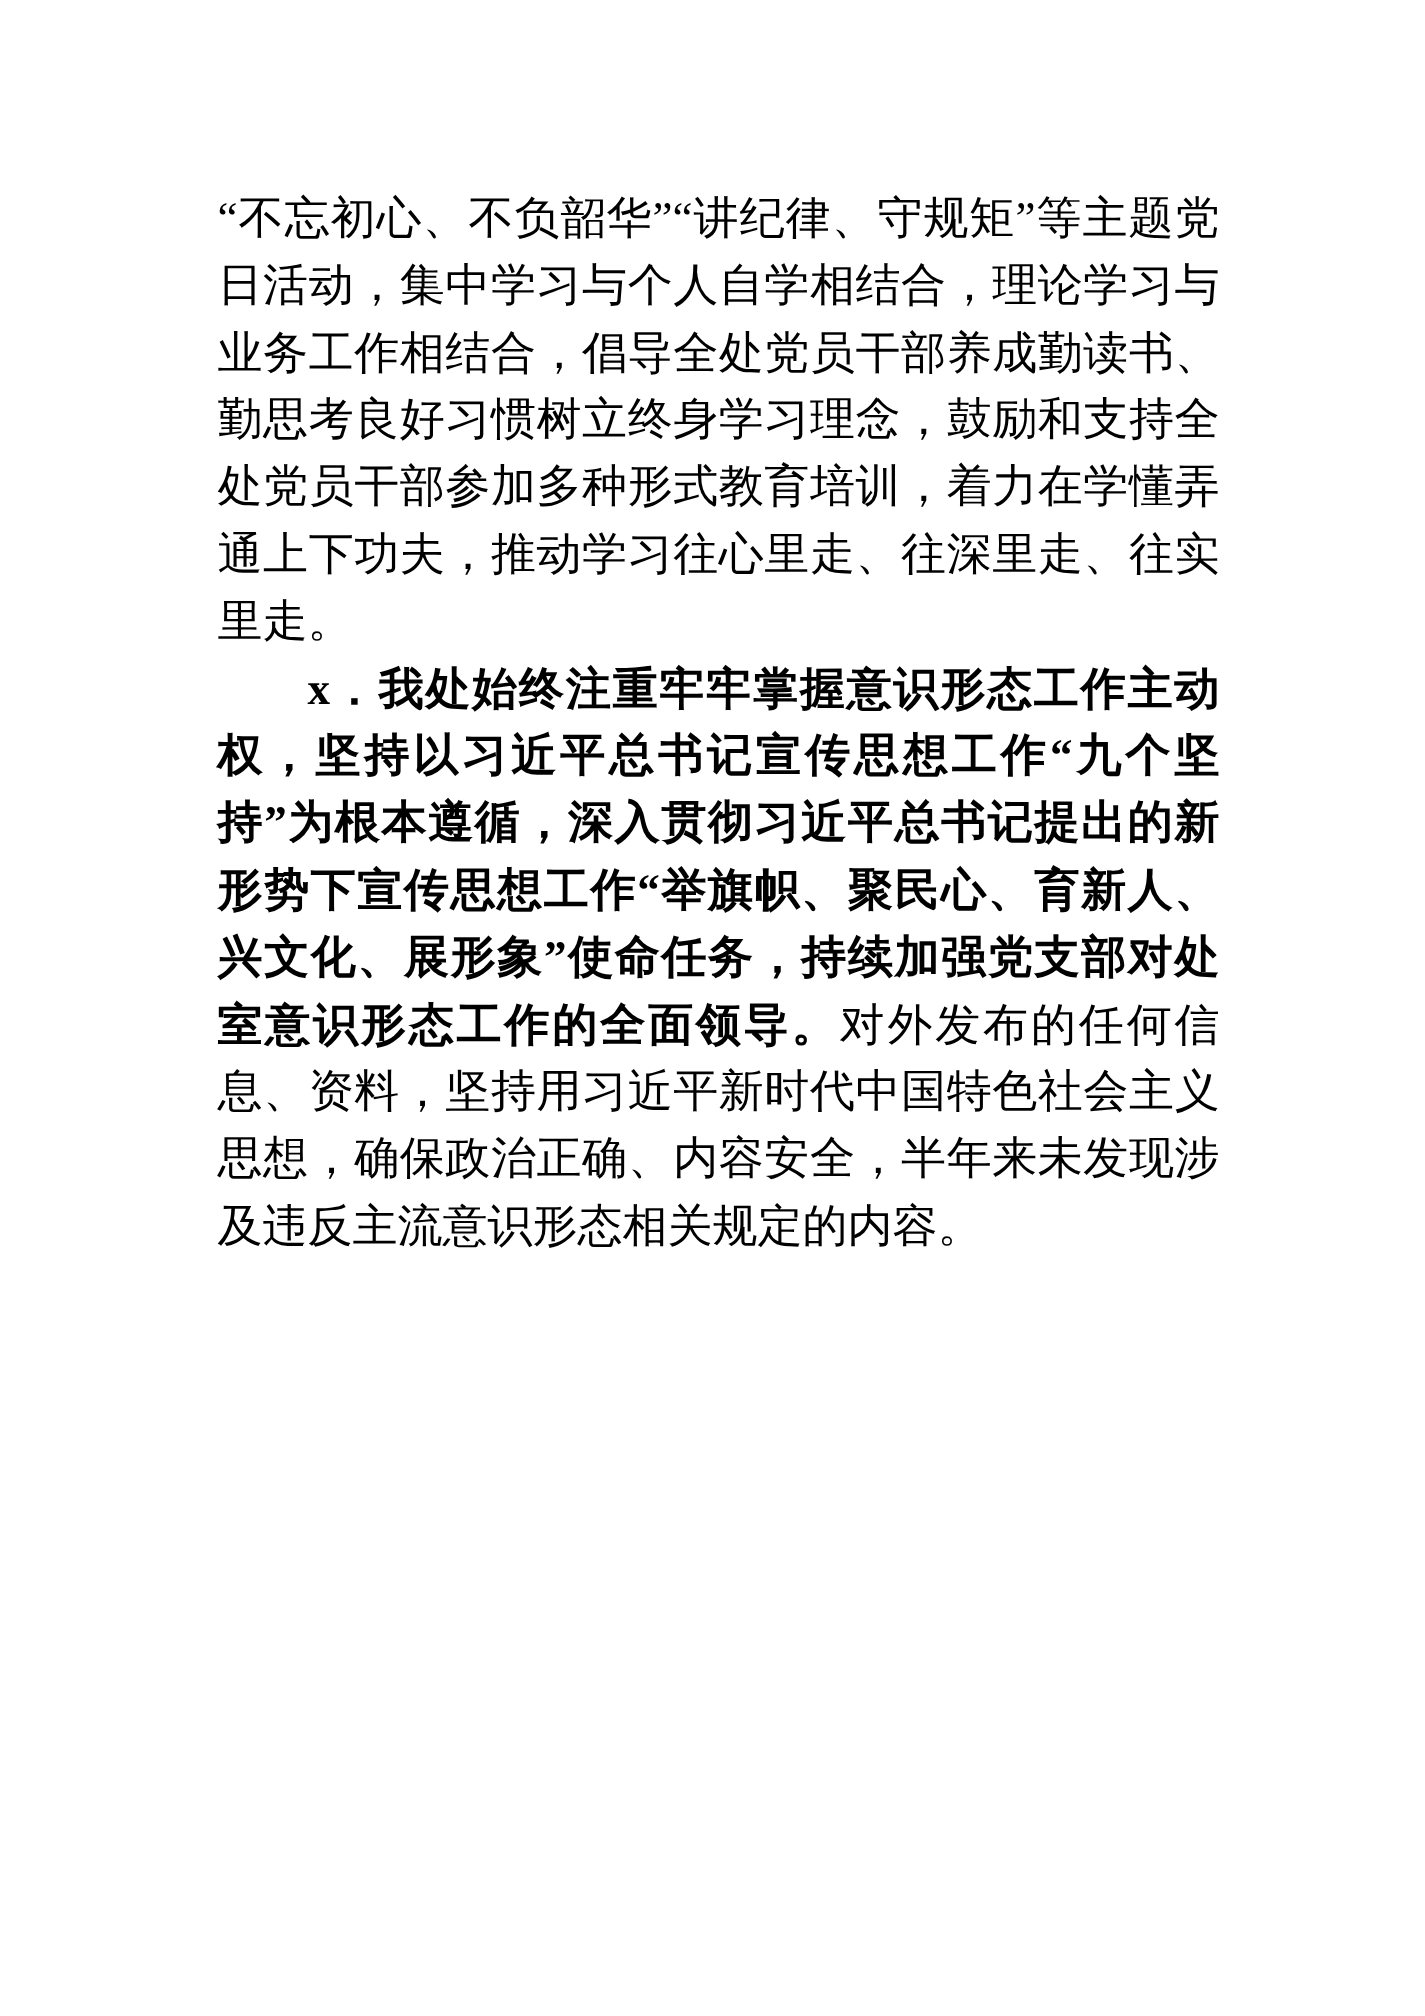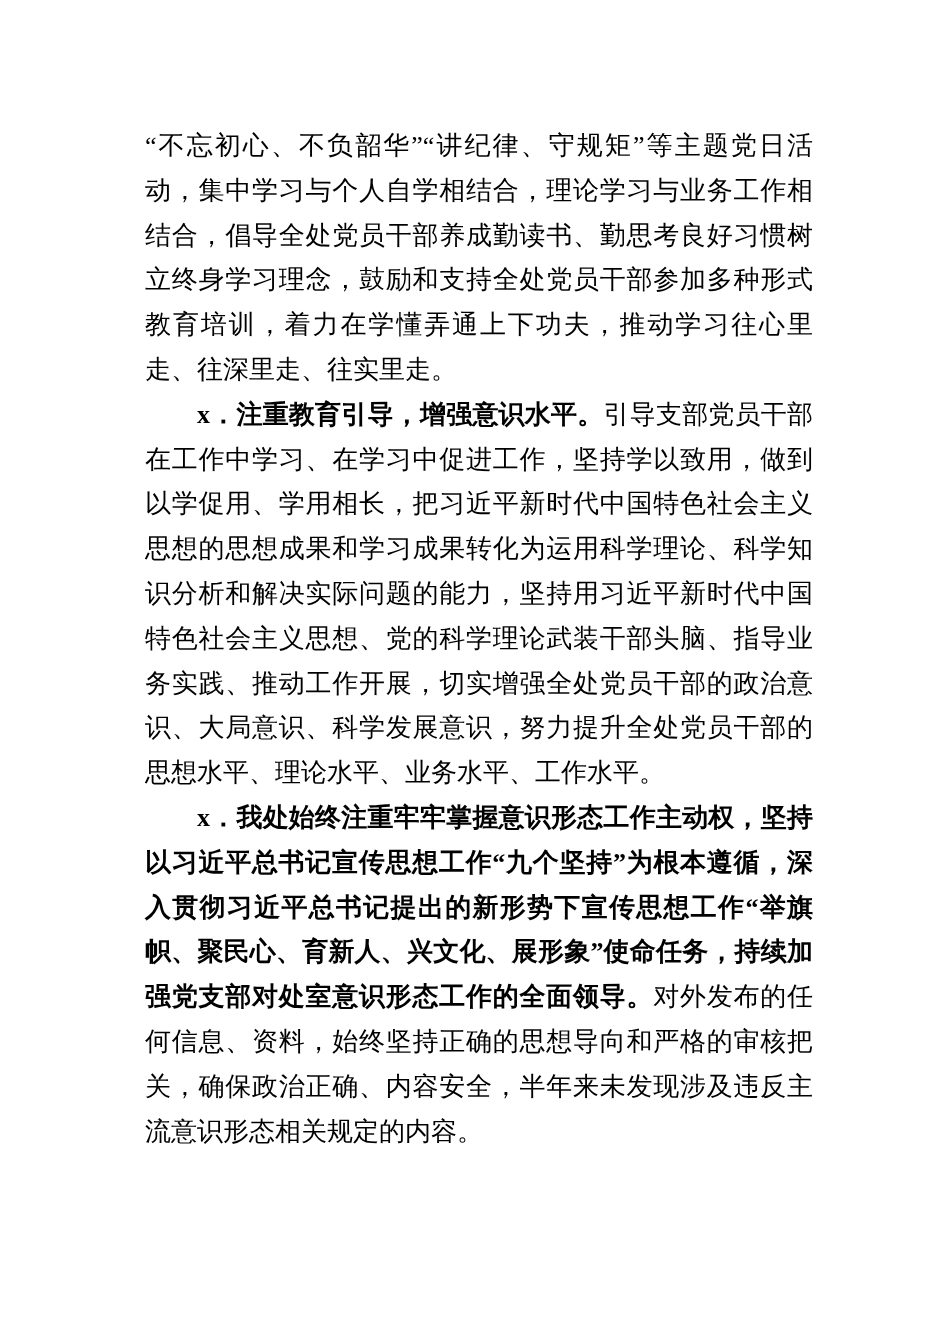--- a/index.html
+++ b/index.html
@@ -20,21 +20,21 @@
     background: var(--page-bg);
     overflow: hidden;
     font-family: "Liberation Serif", "DejaVu Serif", serif;
   }
   .content {
     position: absolute;
     left: 145px;
     top: 124px;
     width: 668px;
     color: var(--text-color);
-    font-size: 26px;
+    font-size: 30px;
     line-height: 44.8px;
     text-align: justify;
     text-justify: inter-ideograph;
   }
   .content p {
     margin: 0;
     padding: 0;
   }
   .content p.indent {
     text-indent: 2em;
@@ -45,16 +45,15 @@
     color: var(--heading-color);
     font-weight: bold;
   }
 </style>
 </head>
 <body>
 
 <div class="page">
   <div class="content">
       <p class="body"><span class="run">“不忘初心、不负韶华”“讲纪律、守规矩”等主题党日活动，集中学习与个人自学相结合，理论学习与业务工作相结合，倡导全处党员干部养成勤读书、勤思考良好习惯树立终身学习理念，鼓励和支持全处党员干部参加多种形式教育培训，着力在学懂弄通上下功夫，推动学习往心里走、往深里走、往实里走。</span></p>
-      <p class="body indent"><span class="run bold">x．注重教育引导，增强意识水平。</span><span class="run">引导支部党员干部在工作中学习、在学习中促进工作，坚持学以致用，做到以学促用、学用相长，把习近平新时代中国特色社会主义思想的思想成果和学习成果转化为运用科学理论、科学知识分析和解决实际问题的能力，坚持用习近平新时代中国特色社会主义思想、党的科学理论武装干部头脑、指导业务实践、推动工作开展，切实增强全处党员干部的政治意识、大局意识、科学发展意识，努力提升全处党员干部的思想水平、理论水平、业务水平、工作水平。</span></p>
-      <p class="body indent"><span class="run bold">x．我处始终注重牢牢掌握意识形态工作主动权，坚持以习近平总书记宣传思想工作“九个坚持”为根本遵循，深入贯彻习近平总书记提出的新形势下宣传思想工作“举旗帜、聚民心、育新人、兴文化、展形象”使命任务，持续加强党支部对处室意识形态工作的全面领导。</span><span class="run">对外发布的任何信息、资料，始终坚持正确的思想导向和严格的审核把关，确保政治正确、内容安全，半年来未发现涉及违反主流意识形态相关规定的内容。</span></p>
+      <p class="body indent"><span class="run bold">x．我处始终注重牢牢掌握意识形态工作主动权，坚持以习近平总书记宣传思想工作“九个坚持”为根本遵循，深入贯彻习近平总书记提出的新形势下宣传思想工作“举旗帜、聚民心、育新人、兴文化、展形象”使命任务，持续加强党支部对处室意识形态工作的全面领导。</span><span class="run">对外发布的任何信息、资料，坚持用习近平新时代中国特色社会主义思想，确保政治正确、内容安全，半年来未发现涉及违反主流意识形态相关规定的内容。</span></p>
     </div>
 </div>
 
 </body></html>

